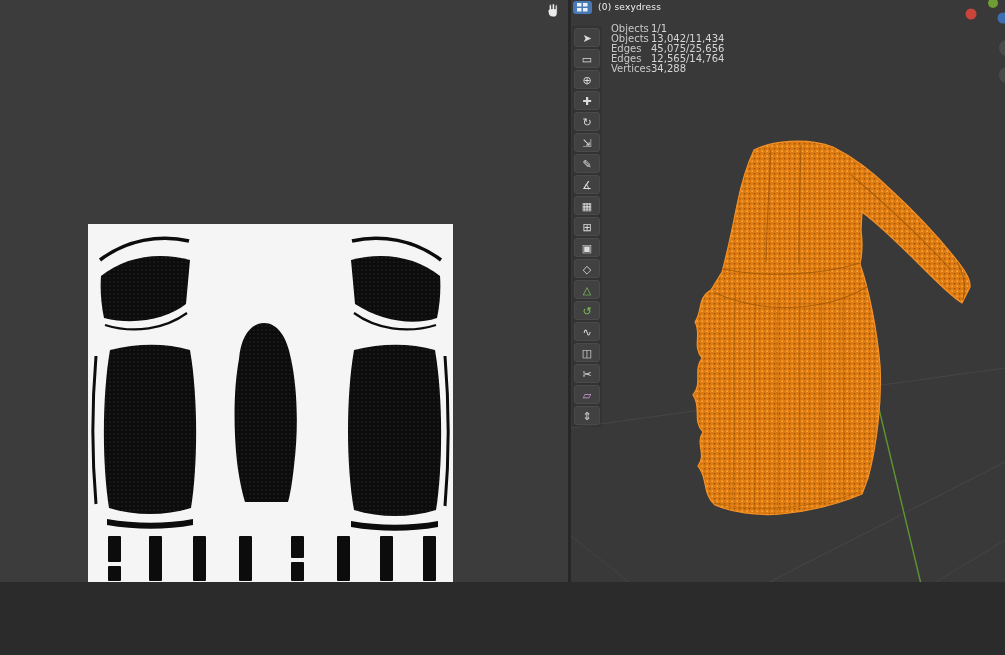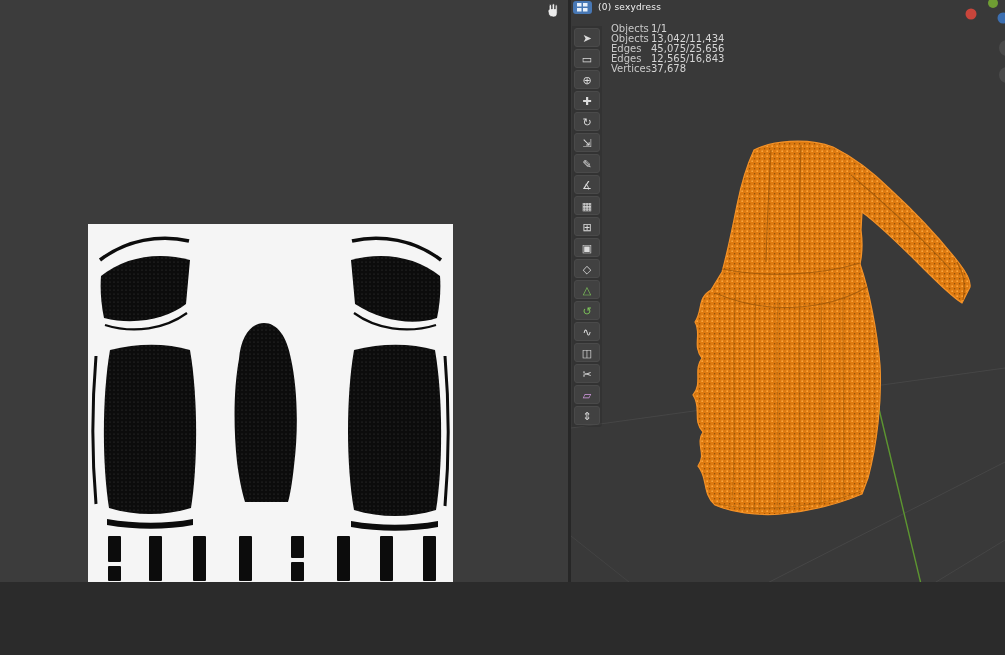--- a/index.html
+++ b/index.html
@@ -182,22 +182,22 @@
           </g>
         </svg>
       </div>
       <span class="obj-title">(0) sexydress</span>
     </div>
 
     <div class="stats">
       <span class="srow"><span class="slabel">Objects</span><span class="sval">1/1</span></span>
       <span class="srow"><span class="slabel">Objects</span><span class="sval">13,042/11,434</span></span>
       <span class="srow"><span class="slabel">Edges</span><span class="sval">45,075/25,656</span></span>
-      <span class="srow"><span class="slabel">Edges</span><span class="sval">12,565/16,843</span></span>
-      <span class="srow"><span class="slabel">Vertices</span><span class="sval">37,678</span></span>
+      <span class="srow"><span class="slabel">Edges</span><span class="sval">12,565/14,764</span></span>
+      <span class="srow"><span class="slabel">Vertices</span><span class="sval">34,288</span></span>
     </div>
 
     <div class="toolstrip">
       <button class="tool-btn">
           <span class="g">➤</span>
         </button>
       <button class="tool-btn">
           <span class="g">▭</span>
         </button>
       <button class="tool-btn">

